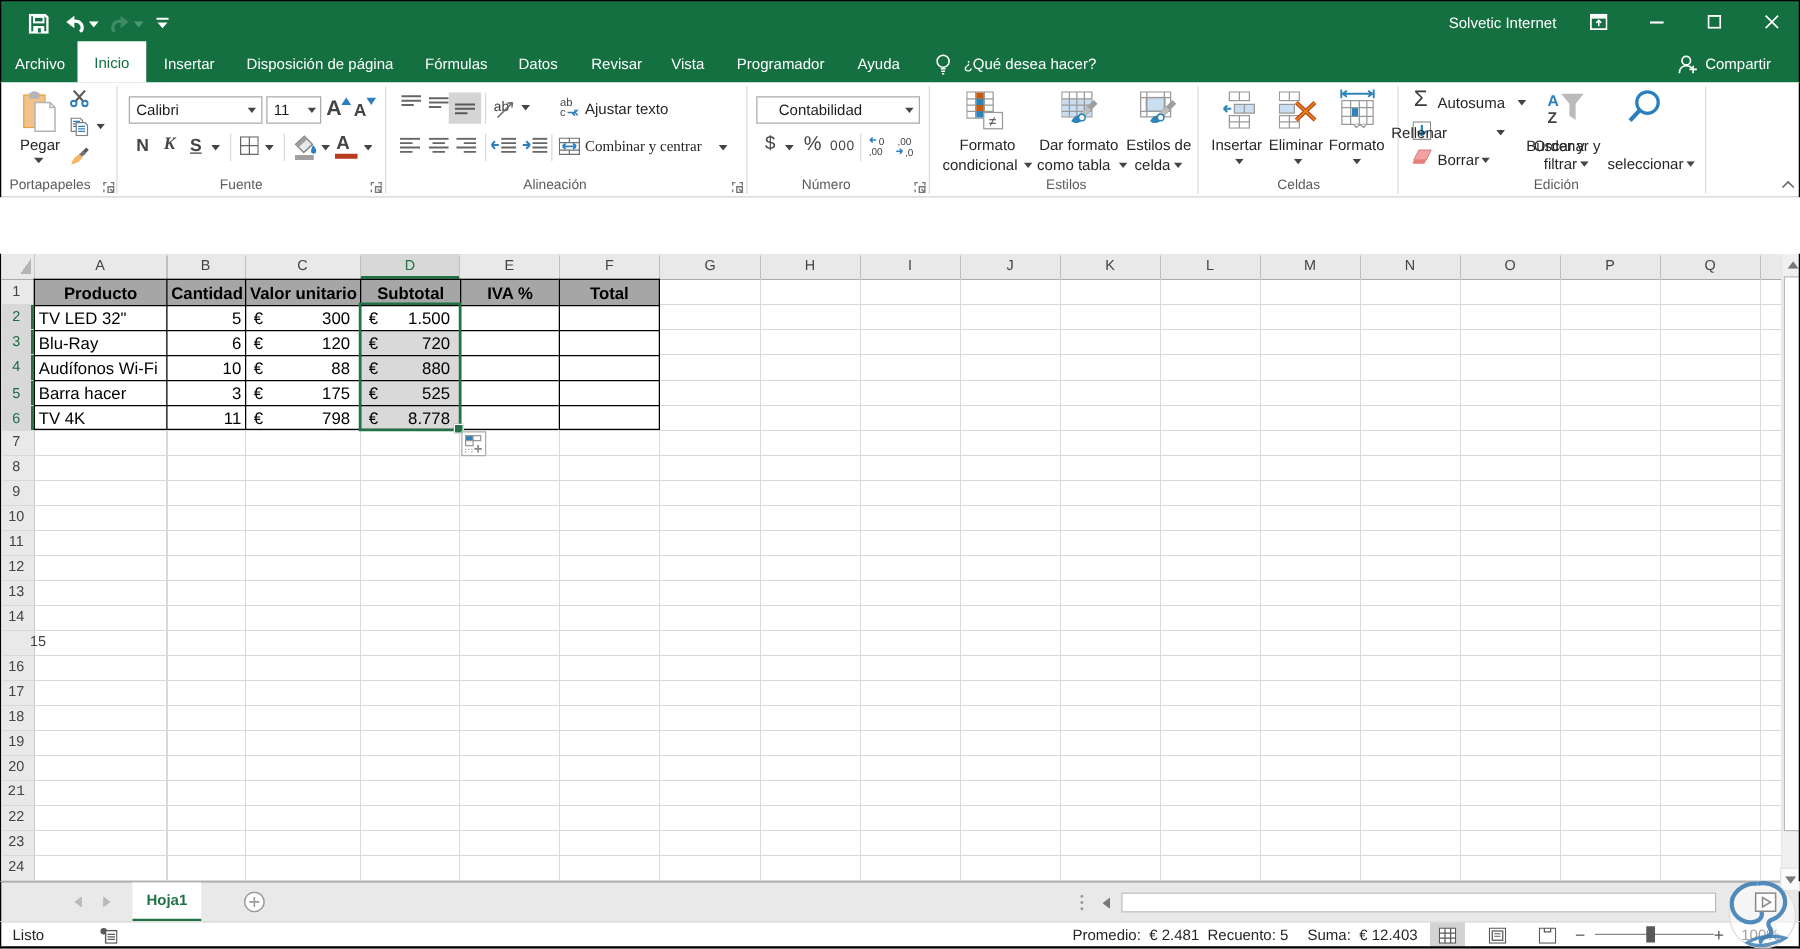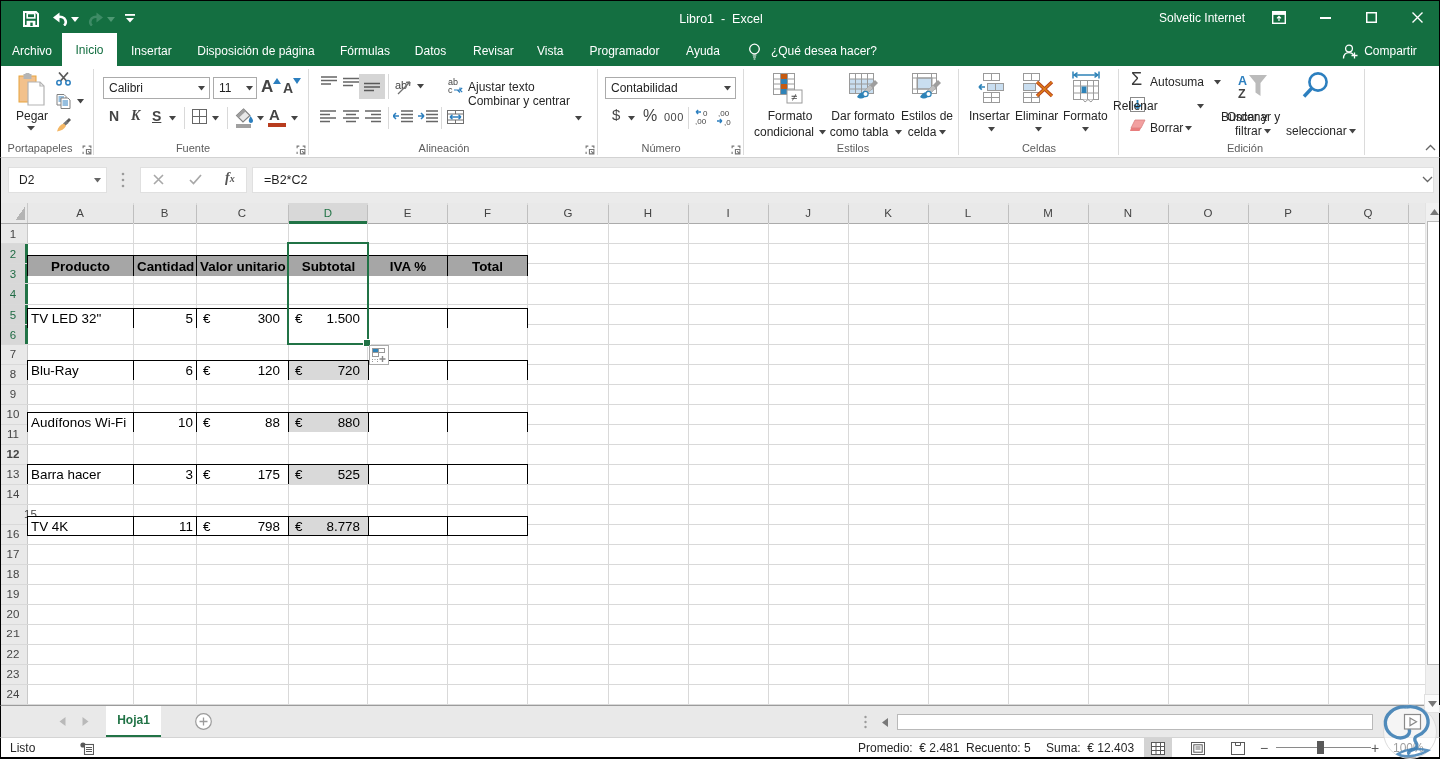--- a/index.html
+++ b/index.html
@@ -25,21 +25,21 @@
 #fbar { position:absolute; left:0; top:158px; width:1440px; height:45px; background:#EBEBEB; border-left:1px solid #000; border-right:1px solid #000; }
 .fbox { position:absolute; top:9px; height:26px; background:#fff; border:1px solid #E0E0E0; }
 
 
 #gridwrap { position:absolute; left:0; top:203px; width:1440px; height:502px; background:#fff; border-left:1px solid #000; overflow:hidden; }
 
 .colhead { top:0; height:20px; line-height:20px; text-align:center; font-size:11.5px; color:#444; }
 .rowhead { left:0; width:24px; height:20px; line-height:20px; text-align:center; font-size:11.5px; color:#444; }
 .rowhead.sel { color:#1F6B44; }
 #tablebox { position:absolute; left:26px; top:20px; width:501px; }
-.trow { position:relative; height:20.1px; width:501px;margin-top:32px; }
+.trow { position:relative; height:20.1px; width:501px; }
 .trow.th { height:21px; }
 .tc { position:absolute; top:0; height:100%; border-left:1px solid #000; border-top:1px solid #000; font-size:13.4px; color:#000; line-height:20px; padding:0 3px; white-space:nowrap; background:#fff; }
 .trow.th .tc { background:#A6A6A6; font-weight:bold; line-height:21px; }
 .trow:last-child .tc { border-bottom:1px solid #000; }
 .cA { left:0; width:106px; }
 .cB { left:106px; width:63px; }
 .cC { left:169px; width:92px; }
 .cD { left:261px; width:80px; }
 .cE { left:341px; width:79px; }
 .cF { left:420px; width:81px; }
@@ -79,21 +79,20 @@
       <path d="M13 5.5 C8 4 4.5 5.5 3.5 8.5 C2.7 11 4 12.8 5 13.5" fill="none" stroke="#3E8B66" stroke-width="2.6"></path>
     </svg>
     <svg class="abs" style="left:106px;top:16px" width="8" height="5" viewBox="0 0 8 5">
         <path d="M0 0 L8 0 L4 5 Z" fill="#4E9873"></path>
       </svg>
 
     <svg class="abs" style="left:124px;top:13px" width="10" height="10" viewBox="0 0 10 10">
       <rect x="0" y="0" width="10" height="1.8" fill="#fff"></rect>
       <path d="M1 4 L9 4 L5 8.5 Z" fill="#fff"></path>
     </svg>
-    <div class="abs" style="left:620px;top:0;width:200px;height:36px;line-height:36px;text-align:center;font-size:12.5px;">Libro1&nbsp;&nbsp;-&nbsp;&nbsp;Excel</div>
     <div class="abs" style="left:1158px;top:0;width:90px;height:36px;line-height:35px;font-size:12px;">Solvetic Internet</div>
 
     <svg class="abs" style="left:1271px;top:10px" width="14" height="13" viewBox="0 0 14 13">
       <rect x="0.7" y="0.7" width="12.6" height="11.6" fill="none" stroke="#fff" stroke-width="1.4"></rect>
       <rect x="0.7" y="0.7" width="12.6" height="3.2" fill="#fff"></rect>
       <path d="M7 10 L7 5.5 M5 7.3 L7 5.3 L9 7.3" stroke="#fff" stroke-width="1.2" fill="none"></path>
     </svg>
 
     <svg class="abs" style="left:1319px;top:16px" width="11" height="2" viewBox="0 0 11 2">
         <rect width="11" height="2" fill="#fff"></rect>
@@ -271,32 +270,32 @@
       <path d="M8 1 H20 M8 4.5 H20 M8 8 H20 M8 11.5 H20" stroke="#666" stroke-width="1.5"></path>
       <path d="M0 6 L6 6 M6 6 L3 3 M6 6 L3 9" stroke="#2C7FBF" stroke-width="1.5" fill="none"></path>
     </svg>
     <div class="abs" style="left:440px;top:41px;width:1px;height:22px;background:#D9D9D9;"></div>
 
     <svg class="abs" style="left:446px;top:44px" width="17" height="14" viewBox="0 0 17 14">
       <rect x="0.5" y="0.5" width="16" height="13" fill="none" stroke="#707070" stroke-width="1"></rect>
       <path d="M0.5 4 H16.5 M0.5 10 H16.5 M8.5 0.5 V4 M8.5 10 V13.5" stroke="#707070" stroke-width="1"></path>
       <path d="M3 7 H14 M3 7 L5.5 4.8 M3 7 L5.5 9.2 M14 7 L11.5 4.8 M14 7 L11.5 9.2" stroke="#2C7FBF" stroke-width="1.4" fill="none"></path>
     </svg>
-    <div class="abs rtext" style="left:467px;top:28px;">Combinar y centrar</div>
+    <div class="abs rtext" style="left:467px;top:44px;font-family:Liberation Serif, serif;">Combinar y centrar</div>
     <svg class="abs" style="left:574px;top:50px" width="7" height="5" viewBox="0 0 7 5">
         <path d="M0 0 H7 L3.5 4.4 Z" fill="#444"></path>
       </svg>
     <div class="glabel" style="left:403px;width:80px;">Alineación</div>
     <svg class="abs launcher" style="left:584px;top:79px" width="9" height="9" viewBox="0 0 9 9">
       <path d="M1 3 V1 H3 M6 1 H8 V3 M1 6 V8" fill="none" stroke="#777" stroke-width="1"></path>
       <path d="M4 4 H8 V8 H4 Z M8 8 L5.5 5.5" fill="none" stroke="#777" stroke-width="1"></path>
     </svg>
     <div class="gsep" style="left:596px;"></div>
 
-    <div class="abs" style="left:604px;top:11px;width:131px;height:22px;background:#fff;border:1px solid #ABABAB;font-size:12px;color:#1E1E1E;line-height:21px;padding-left:5px;">Contabilidad</div>
+    <div class="abs" style="left:604px;top:11px;width:131px;height:22px;background:#fff;border:1px solid #ABABAB;font-size:12px;color:#1E1E1E;line-height:21px;padding-left:17px;">Contabilidad</div>
     <svg class="abs" style="left:723px;top:20px" width="7" height="5" viewBox="0 0 7 5">
         <path d="M0 0 H7 L3.5 4.4 Z" fill="#444"></path>
       </svg>
     <div class="abs" style="left:611px;top:40px;font-size:15px;color:#444;">$</div>
     <svg class="abs" style="left:627px;top:50px" width="7" height="5" viewBox="0 0 7 5">
         <path d="M0 0 H7 L3.5 4.4 Z" fill="#444"></path>
       </svg>
     <div class="abs" style="left:642px;top:41px;font-size:16px;color:#444;">%</div>
     <div class="abs" style="left:663px;top:45px;font-size:11px;color:#444;letter-spacing:0.5px;">000</div>
     <div class="abs" style="left:687px;top:41px;width:1px;height:22px;background:#D9D9D9;"></div>
@@ -446,43 +445,20 @@
     </svg>
     <div class="abs rtext" style="left:1220px;top:44px;">Buscar y</div>
     <div class="abs rtext" style="left:1285px;top:58px;">seleccionar</div>
     <svg class="abs" style="left:1348px;top:63px" width="7" height="5" viewBox="0 0 7 5">
         <path d="M0 0 H7 L3.5 4.4 Z" fill="#444"></path>
       </svg>
     <div class="glabel" style="left:1204px;width:80px;">Edición</div>
     <div class="gsep" style="left:1363px;"></div>
     <svg class="abs" style="left:1424px;top:78px" width="11" height="7" viewBox="0 0 11 7">
         <path d="M1 6 L5.5 1.5 L10 6" fill="none" stroke="#666" stroke-width="1.3"></path>
-      </svg>
-  </div>
-  <div id="fbar">
-    <div class="fbox" style="left:7px;width:99px;font-size:12px;color:#1E1E1E;line-height:24px;padding-left:10px;">D2</div>
-    <svg class="abs" style="left:93px;top:20px" width="7" height="5" viewBox="0 0 7 5">
-        <path d="M0 0 H7 L3.5 4.4 Z" fill="#666"></path>
-      </svg>
-    <svg class="abs" style="left:120px;top:14px" width="4" height="16" viewBox="0 0 4 16">
-      <circle cx="2" cy="2" r="1.3" fill="#9B9B9B"></circle>
-        <circle cx="2" cy="8" r="1.3" fill="#9B9B9B"></circle>
-        <circle cx="2" cy="14" r="1.3" fill="#9B9B9B"></circle>
-    </svg>
-    <div class="fbox" style="left:139px;width:107px;"></div>
-    <svg class="abs" style="left:152px;top:16px" width="11" height="11" viewBox="0 0 11 11">
-        <path d="M1 1 L10 10 M10 1 L1 10" stroke="#A8A8A8" stroke-width="1.6"></path>
-      </svg>
-    <svg class="abs" style="left:188px;top:16px" width="13" height="11" viewBox="0 0 13 11">
-        <path d="M1 6 L4.5 9.5 L12 1" fill="none" stroke="#A8A8A8" stroke-width="1.7"></path>
-      </svg>
-    <div class="abs" style="left:224px;top:12px;font-size:14px;font-style:italic;color:#555;font-family:'Liberation Serif',serif;font-weight:bold;">f<span style="font-size:10px;">x</span></div>
-    <div class="fbox" style="left:251px;width:1182px;font-size:12.5px;color:#1E1E1E;line-height:24px;padding-left:11px;">=B2*C2</div>
-    <svg class="abs" style="left:1421px;top:18px" width="11" height="7" viewBox="0 0 11 7">
-        <path d="M1 1 L5.5 5.5 L10 1" fill="none" stroke="#666" stroke-width="1.3"></path>
       </svg>
   </div>
   <div id="gridwrap">
     <svg class="abs" style="left:0;top:0" width="1440" height="502" viewBox="0 0 1440 502" shape-rendering="crispEdges">
 
       <rect x="0" y="0" width="1424" height="20" fill="#E9E9E9"></rect>
       <rect x="0" y="20" width="26" height="482" fill="#E9E9E9"></rect>
 
       <path d="M15 16.5 L24 16.5 L24 3.5 Z" fill="#B4B4B4"></path>
       <rect x="26" y="0" width="1" height="502" fill="#C9C9C9"></rect>
@@ -583,21 +559,21 @@
     <div class="abs rowhead sel" style="top:41px;">2</div>
     <div class="abs rowhead sel" style="top:61px;">3</div>
     <div class="abs rowhead sel" style="top:81px;">4</div>
     <div class="abs rowhead sel" style="top:102px;">5</div>
     <div class="abs rowhead sel" style="top:122px;">6</div>
     <div class="abs rowhead" style="top:141px;">7</div>
     <div class="abs rowhead" style="top:161px;">8</div>
     <div class="abs rowhead" style="top:181px;">9</div>
     <div class="abs rowhead" style="top:201px;">10</div>
     <div class="abs rowhead" style="top:221px;">11</div>
-    <div class="abs rowhead" style="top:241px;font-weight:bold;">12</div>
+    <div class="abs rowhead" style="top:241px;">12</div>
     <div class="abs rowhead" style="top:261px;">13</div>
     <div class="abs rowhead" style="top:281px;">14</div>
     <div class="abs rowhead" style="top:301px;padding-left:23px;">15</div>
     <div class="abs rowhead" style="top:321px;">16</div>
     <div class="abs rowhead" style="top:341px;">17</div>
     <div class="abs rowhead" style="top:361px;">18</div>
     <div class="abs rowhead" style="top:381px;">19</div>
     <div class="abs rowhead" style="top:401px;">20</div>
     <div class="abs rowhead" style="top:421px;font-family:Liberation Mono, monospace;">21</div>
     <div class="abs rowhead" style="top:441px;">22</div>

